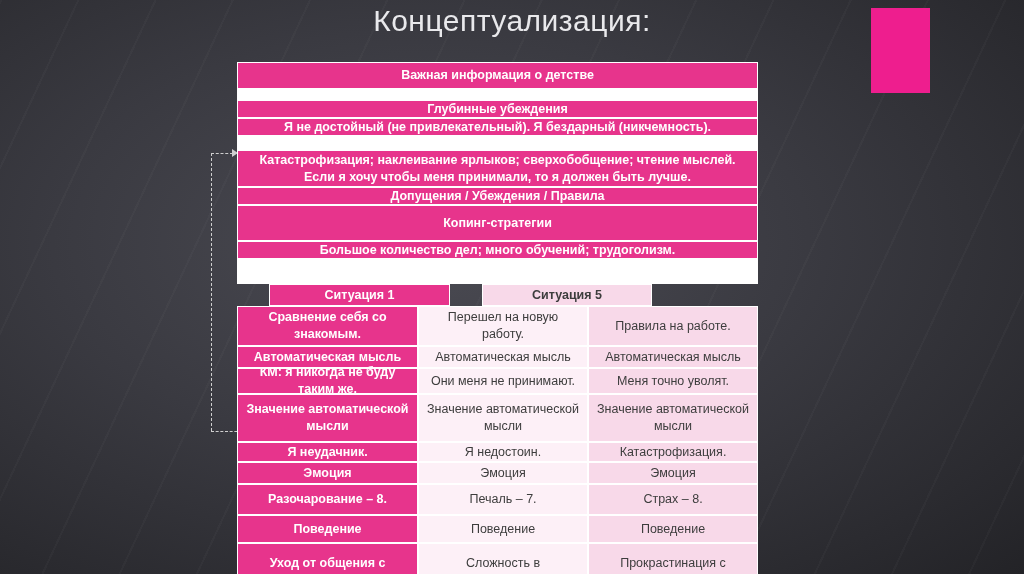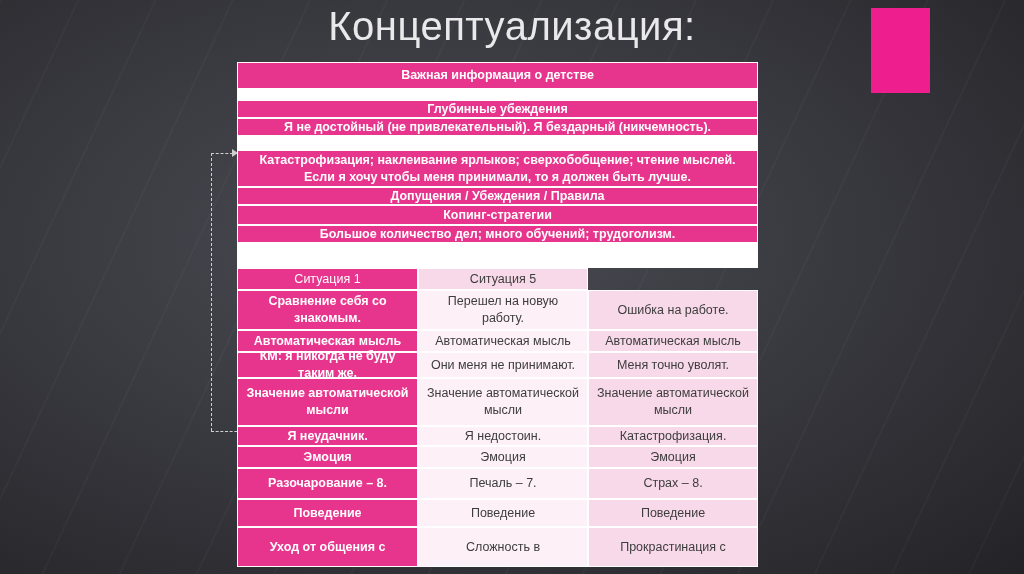--- a/index.html
+++ b/index.html
@@ -13,21 +13,21 @@
   body{
     position:relative;
     font-family:"Liberation Sans", sans-serif;
     background:
       repeating-linear-gradient(115deg, rgba(255,255,255,0.025) 0 2px, rgba(255,255,255,0) 2px 70px),
       radial-gradient(ellipse at 42% 42%, #4b4b53 0%, #3a3a41 45%, #232327 100%);
   }
   .slide-title{
     position:absolute; top:4px; left:0; width:100%;
     text-align:center;
-    font-size:40px; font-weight:400; letter-spacing:0.5px;
+    font-size:30px; font-weight:400; letter-spacing:0.5px;
     color:#e9e9ec;
   }
   .accent-rect{
     position:absolute; left:871px; top:8px; width:59px; height:85px;
     background:var(--pink-accent);
   }
   
   .connector{ position:absolute; left:205px; top:145px; width:40px; height:300px; }
   .conn-v{ position:absolute; left:6px; top:8px; height:278px; width:0; border-left:1px dashed #cfcfcf; }
   .conn-top{ position:absolute; left:6px; top:8px; width:22px; height:0; border-top:1px dashed #cfcfcf; }
@@ -55,21 +55,21 @@
   .cell{
     display:flex; align-items:center; justify-content:center;
     text-align:center;
     border:1px solid #fff;
     padding:2px 8px;
     height:100%;
   }
   .c1{ flex:0 0 181px; background:var(--pink); color:#fff; font-weight:bold; }
   .c2{ flex:0 0 170px; background:var(--light2); color:#3d3d3d; }
   .c3{ flex:0 0 170px; background:var(--light3); color:#3d3d3d; }
-  .bold{ font-weight:normal; }
+  .bold{ font-weight:bold;margin-left:32px; }
 </style>
 </head>
 <body>
 
 <div class="slide-title">Концептуализация:</div>
 
 <div class="accent-rect"></div>
 
 <div class="connector">
   <div class="conn-v"></div>
@@ -79,32 +79,32 @@
 </div>
 
 <div class="tbl">
   <div class="trow" style="height:27px">Важная информация о детстве</div>
   <div class="trow gap" style="height:11px"></div>
   <div class="trow" style="height:18px">Глубинные убеждения</div>
   <div class="trow" style="height:18px">Я не достойный (не привлекательный). Я бездарный (никчемность).</div>
   <div class="trow gap" style="height:14px"></div>
   <div class="trow" style="height:37px">Катастрофизация; наклеивание ярлыков; сверхобобщение; чтение мыслей. Если я хочу чтобы меня принимали, то я должен быть лучше.</div>
   <div class="trow" style="height:18px">Допущения / Убеждения / Правила</div>
-  <div class="trow" style="height:20px">Копинг-стратегии</div>
+  <div class="trow" style="height:36px">Копинг-стратегии</div>
   <div class="trow" style="height:18px">Большое количество дел; много обучений; трудоголизм.</div>
   <div class="trow gap" style="height:25px"></div>
 
   <div class="srow" style="height:22px">
     <div class="cell c1 bold">Ситуация 1</div>
     <div class="cell c3 bold">Ситуация 5</div>
   </div>
   <div class="srow" style="height:40px">
     <div class="cell c1">Сравнение себя со знакомым.</div>
     <div class="cell c2">Перешел на новую работу.</div>
-    <div class="cell c3">Ошибка на работе.</div>
+    <div class="cell c3">Правила на работе.</div>
   </div>
   <div class="srow" style="height:22px">
     <div class="cell c1">Автоматическая мысль</div>
     <div class="cell c2">Автоматическая мысль</div>
     <div class="cell c3">Автоматическая мысль</div>
   </div>
   <div class="srow" style="height:26px">
     <div class="cell c1">КМ: я никогда не буду таким же.</div>
     <div class="cell c2">Они меня не принимают.</div>
     <div class="cell c3">Меня точно уволят.</div>

